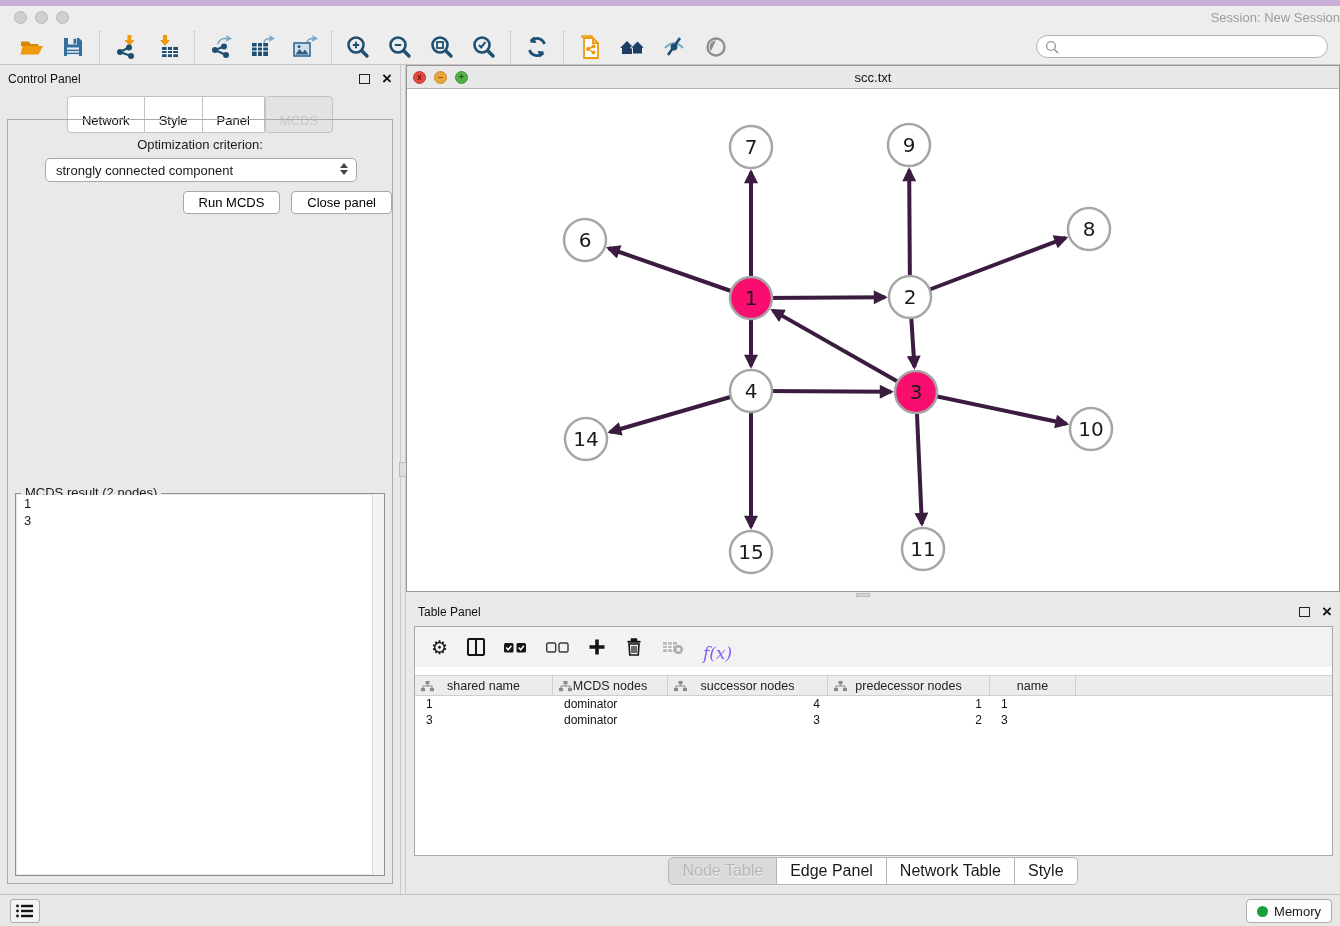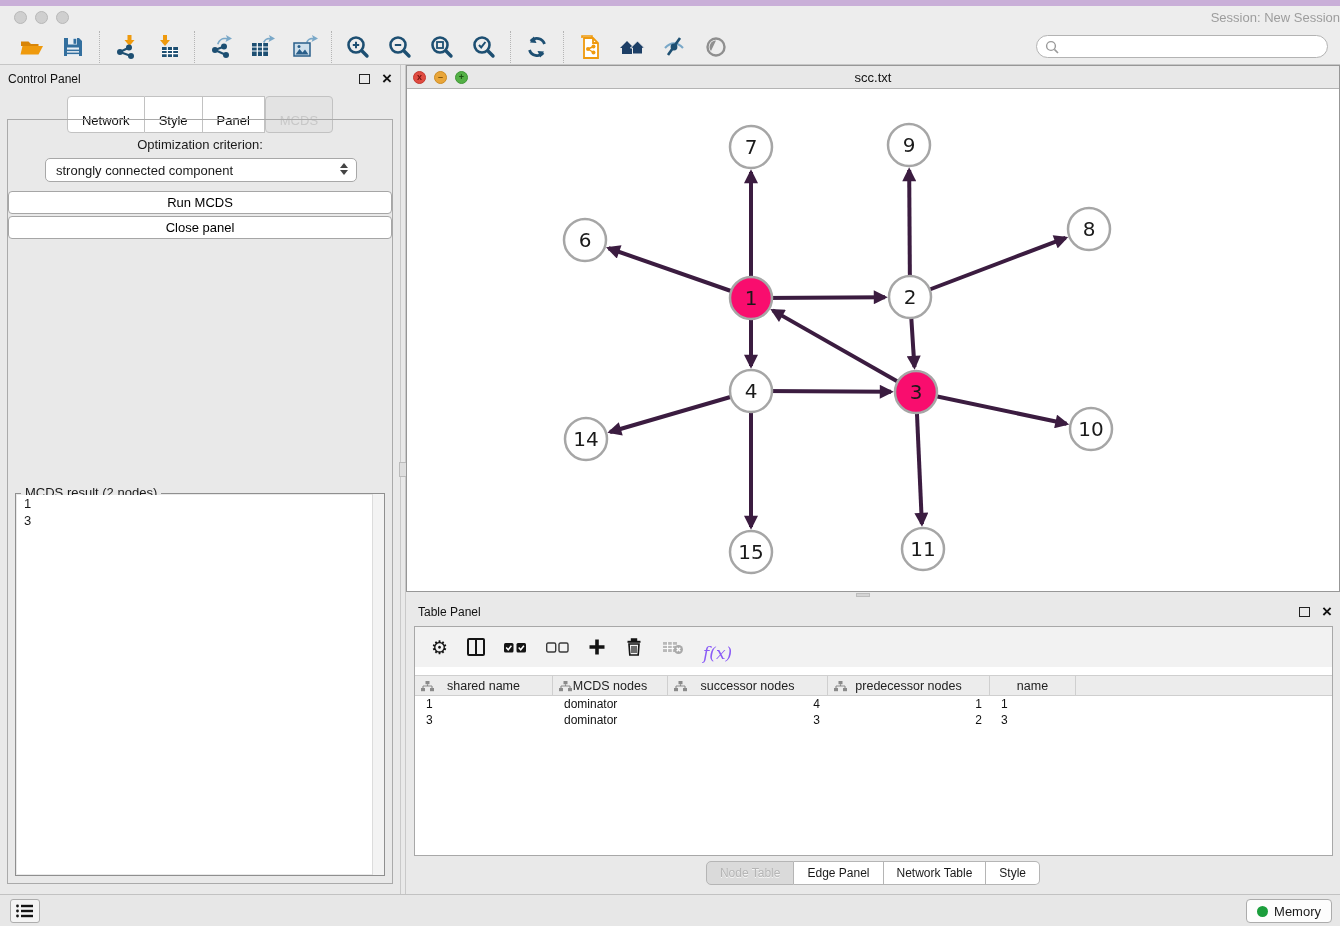--- a/index.html
+++ b/index.html
@@ -31,21 +31,21 @@
   .cp-tab { font-size:13px; padding:16px 14px 4px; background:#fff; border:1px solid #c2c2c2; border-left:none; color:#111; }
   .cp-tab:first-child { border-left:1px solid #c2c2c2; border-radius:4px 0 0 4px; }
   .cp-tab.active { background:#e3e3e3; color:#c8c8c8; border-radius:4px; border-left:1px solid #c2c2c2; }
   #cp-body { position:absolute; top:54px; left:7px; right:7px; bottom:10px; border:1px solid #aaa; border-radius:0; }
   #opt-label { position:absolute; top:17px; width:100%; text-align:center; font-size:13px; }
   #opt-select { position:absolute; top:38px; left:37px; width:312px; height:24px; background:#fff; border:1px solid #a8a8a8; border-radius:5px; display:flex; align-items:center; font-size:13px; padding:0 24px 0 10px; }
   #opt-stepper { position:absolute; right:8px; top:4px; display:flex; flex-direction:column; gap:2px; }
   #opt-stepper i { display:block; width:0; height:0; border-left:4px solid transparent; border-right:4px solid transparent; }
   #opt-stepper .up { border-bottom:5px solid #444; }
   #opt-stepper .down { border-top:5px solid #444; }
-  #cp-buttons { position:absolute; top:71px; width:100%; display:flex; justify-content:space-between; gap:2px;flex-direction:column; }
+  #cp-buttons { position:absolute; top:71px; width:100%; display:flex; justify-content:flex-end; gap:11px; }
   .cp-btn { font-size:13px; font-family:"Liberation Sans",sans-serif; background:#fff; border:1px solid #a6a6a6; border-radius:4px; padding:3px 15px; }
   #result-box { position:absolute; left:7px; right:7px; top:373px; bottom:7px; border:1px solid #8f8f8f; }
   #result-legend { position:absolute; top:-9px; left:5px; background:#e9e9e9; padding:0 4px; font-size:13px; }
   #result-inner { position:absolute; inset:1px; background:#fff; }
   #result-scrollbar { position:absolute; top:0; bottom:0; right:0; width:12px; background:#f3f3f3; border-left:1px solid #dcdcdc; }
   .result-line { font-size:13px; line-height:17px; padding-left:7px; }
 
   
   #v-splitter { position:absolute; top:65px; left:400px; width:6px; bottom:32px; background:#e9e9e9; border-left:1px solid #c9c9c9; border-right:1px solid #c9c9c9; }
   #v-splitter-handle { position:absolute; top:397px; left:-2px; width:9px; height:15px; background:#dedede; border:1px solid #bbb; }
@@ -74,21 +74,21 @@
   .fx-glyph { font-family:"DejaVu Serif", serif; font-style:italic; font-size:17px; color:#8b5cf6;margin-top:12px; }
   #tp-grid { position:absolute; top:48px; left:0; right:0; bottom:0; }
   #tp-header { display:flex; height:21px; background:#ececec; border-top:1px solid #cfcfcf; border-bottom:1px solid #cfcfcf; }
   .th { position:relative; display:flex; align-items:center; justify-content:center; font-size:12.5px; color:#222; border-right:1px solid #cfcfcf; }
   .th .th-icon { position:absolute; left:6px; top:4px; }
   .tr { display:flex; height:16px; align-items:center; }
   .td { font-size:12px; color:#111; overflow:hidden; white-space:nowrap; }
   .td.align-l { text-align:left; }
   .td.align-r { text-align:right; }
   #tp-tabs { position:absolute; bottom:9px; left:0; right:0; display:flex; justify-content:center; }
-  .tp-tab { font-size:12px; padding:4px 13px; background:#fff; border:1px solid #b5b5b5; border-left:none; color:#1a1a1a; }
+  .tp-tab { font-size:16px; padding:4px 13px; background:#fff; border:1px solid #b5b5b5; border-left:none; color:#1a1a1a; }
   .tp-tab:first-child { border-left:1px solid #b5b5b5; border-radius:5px 0 0 5px; }
   .tp-tab:last-child { border-radius:0 5px 5px 0; }
   .tp-tab.active { background:#dadada; color:#b5b5b5; text-shadow:0 1px 0 #f5f5f5; }
 
   
   #status-bar { position:absolute; bottom:0; left:0; right:0; height:32px; background:#e7e7e7; border-top:1px solid #c2c2c2; }
   #menu-btn { position:absolute; left:10px; top:4px; width:30px; height:24px; background:#f4f4f4; border:1px solid #adadad; border-radius:3px; display:flex; align-items:center; justify-content:center; }
   #memory-btn { position:absolute; right:8px; top:4px; height:24px; background:#fdfdfd; border:1px solid #acacac; border-radius:4px; display:flex; align-items:center; gap:6px; padding:0 10px; font-size:13px; }
   #memory-dot { width:11px; height:11px; border-radius:50%; background:#1b9e3c; }
 </style>

